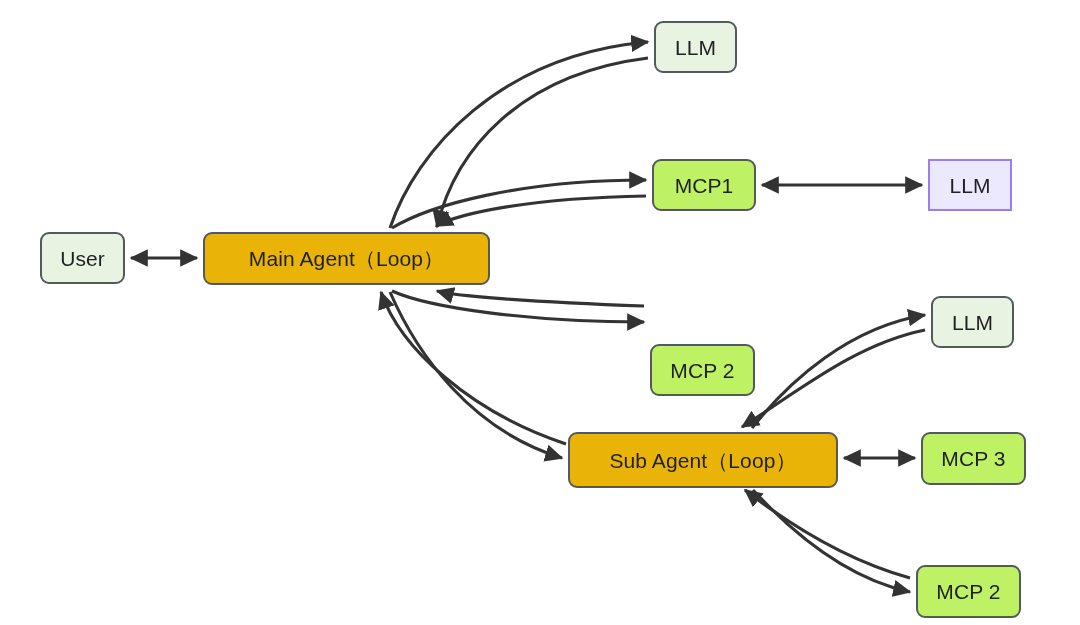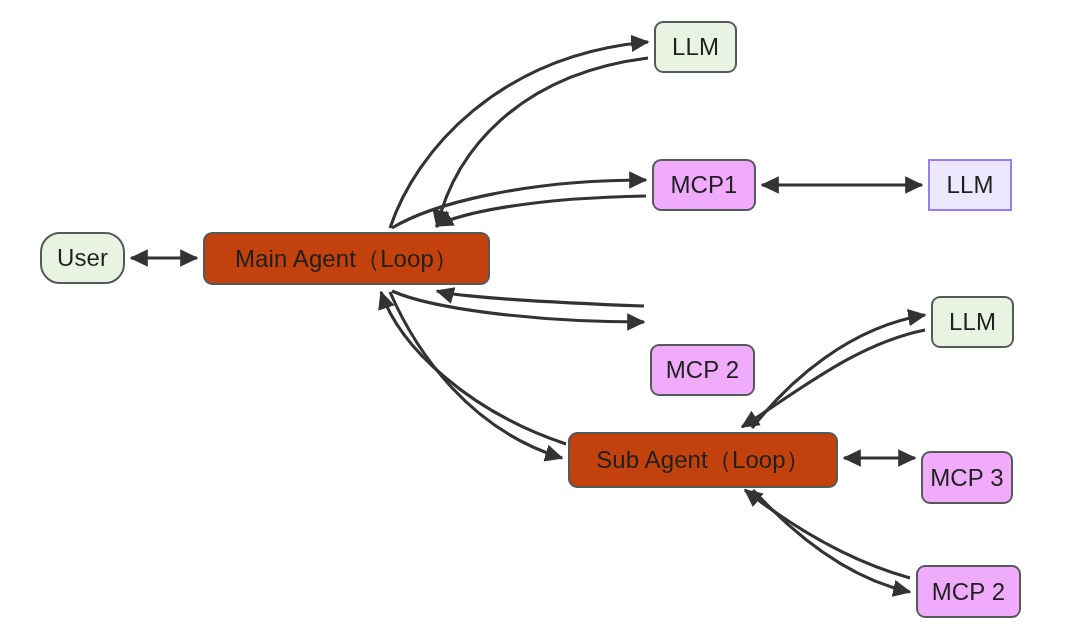--- a/index.html
+++ b/index.html
@@ -36,37 +36,37 @@
     position: absolute;
     box-sizing: border-box;
     display: flex;
     align-items: center;
     justify-content: center;
     text-align: center;
     white-space: nowrap;
     z-index: 5;
   }
   .node-label {
-    font-size: 24px;
+    font-size: 21px;
     line-height: 1;
     color: #1f2020;
     letter-spacing: 0.1px;
   }
   
   .shape-round {
     border-radius: 9px;
     border: 2.2px solid #54595a;
   }
   .shape-rect {
     border-radius: 0px;
     border: 2.2px solid #9a7cf5;
   }
   .fill-green  { background: #e9f3e2; }
-  .fill-mint   { background: #f0abfc; }
-  .fill-blue   { background: #c2410c; }
+  .fill-mint   { background: #bef264; }
+  .fill-blue   { background: #eab308; }
   .fill-purple { background: #ece8fd; }
 </style>
 </head>
 <body>
 
 <div id="diagram-root">
 
   <svg id="edge-layer" viewBox="0 0 1080 625" width="1080" height="625" xmlns="http://www.w3.org/2000/svg">
     <defs>
       <marker id="ah" viewBox="0 0 12 12" refX="10.5" refY="6" markerWidth="6.2" markerHeight="6.2" orient="auto-start-reverse" markerUnits="strokeWidth">
@@ -110,21 +110,21 @@
     <g>
       <path class="edge-path" d="M 844 458 L 915 458" marker-start="url(#ah)" marker-end="url(#ah)"></path>
     </g>
 
     <g>
       <path class="edge-path" d="M 753 490 C 790 530 845 578 910 592" marker-end="url(#ah)"></path>
       <path class="edge-path" d="M 910 578 C 845 560 790 525 745 490" marker-end="url(#ah)"></path>
     </g>
   </svg>
 
-  <div class="node shape-round fill-green" id="node-user" style="left:40px; top:232px; width:85px; height:52px;border-radius:20px;">
+  <div class="node shape-round fill-green" id="node-user" style="left:40px; top:232px; width:85px; height:52px;">
     <span class="node-label">User</span>
   </div>
 
   <div class="node shape-round fill-blue" id="node-main-agent" style="left:203px; top:232px; width:287px; height:53px;">
     <span class="node-label">Main Agent（Loop）</span>
   </div>
 
   <div class="node shape-round fill-green" id="node-llm-top" style="left:654px; top:21px; width:83px; height:52px;">
     <span class="node-label">LLM</span>
   </div>
@@ -142,21 +142,21 @@
   </div>
 
   <div class="node shape-round fill-blue" id="node-sub-agent" style="left:568px; top:432px; width:270px; height:56px;">
     <span class="node-label">Sub Agent（Loop）</span>
   </div>
 
   <div class="node shape-round fill-green" id="node-llm-bottom" style="left:931px; top:296px; width:83px; height:52px;">
     <span class="node-label">LLM</span>
   </div>
 
-  <div class="node shape-round fill-mint" id="node-mcp3" style="left:921px; top:432px; width:92px; height:53px;margin-top:19px;">
+  <div class="node shape-round fill-mint" id="node-mcp3" style="left:921px; top:432px; width:105px; height:53px;">
     <span class="node-label">MCP 3</span>
   </div>
 
   <div class="node shape-round fill-mint" id="node-mcp4" style="left:916px; top:565px; width:105px; height:53px;">
     <span class="node-label">MCP 2</span>
   </div>
 
 </div>
 
 </body></html>

